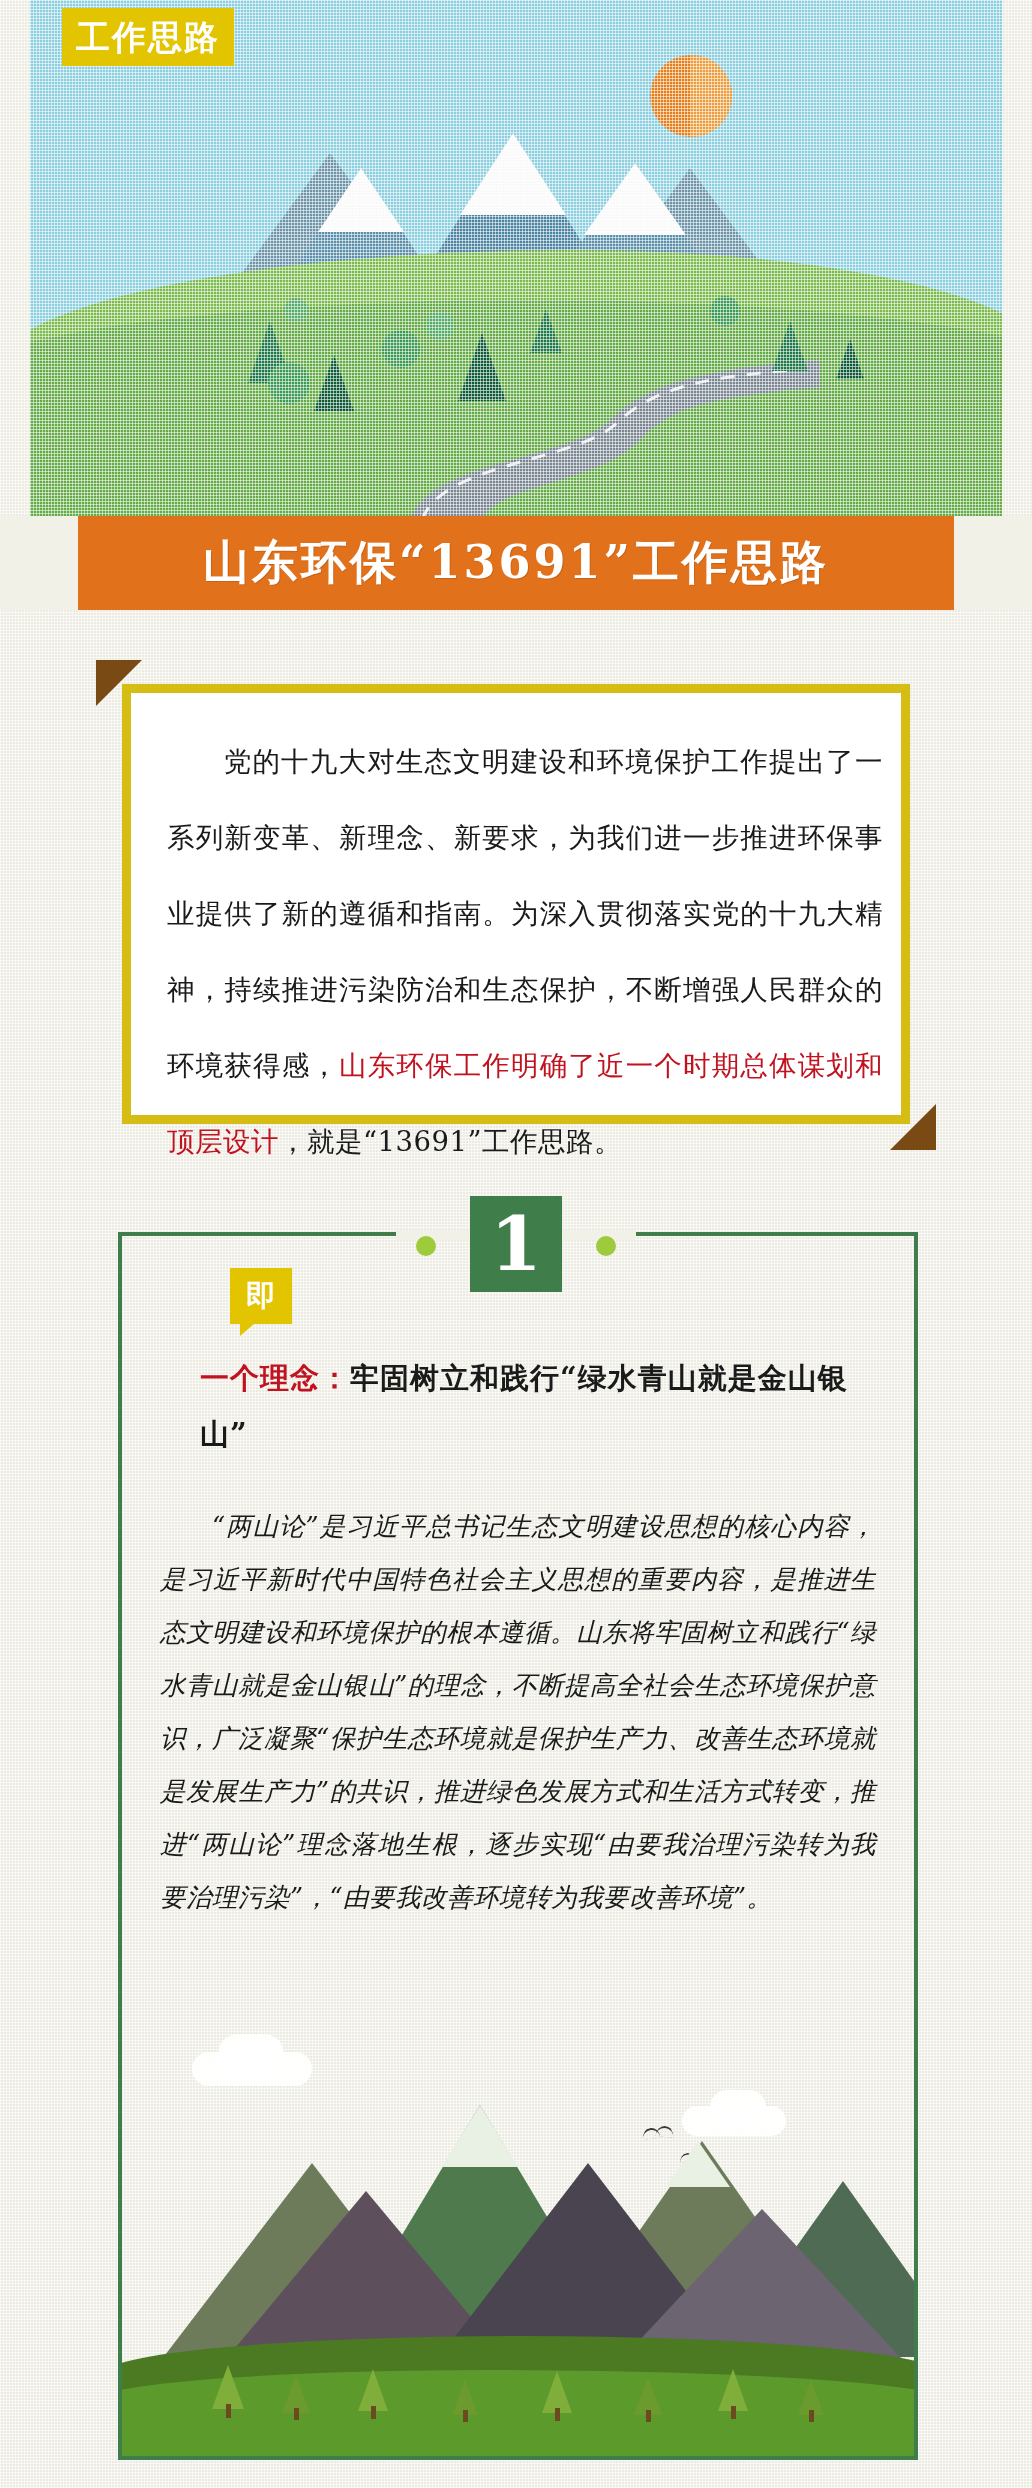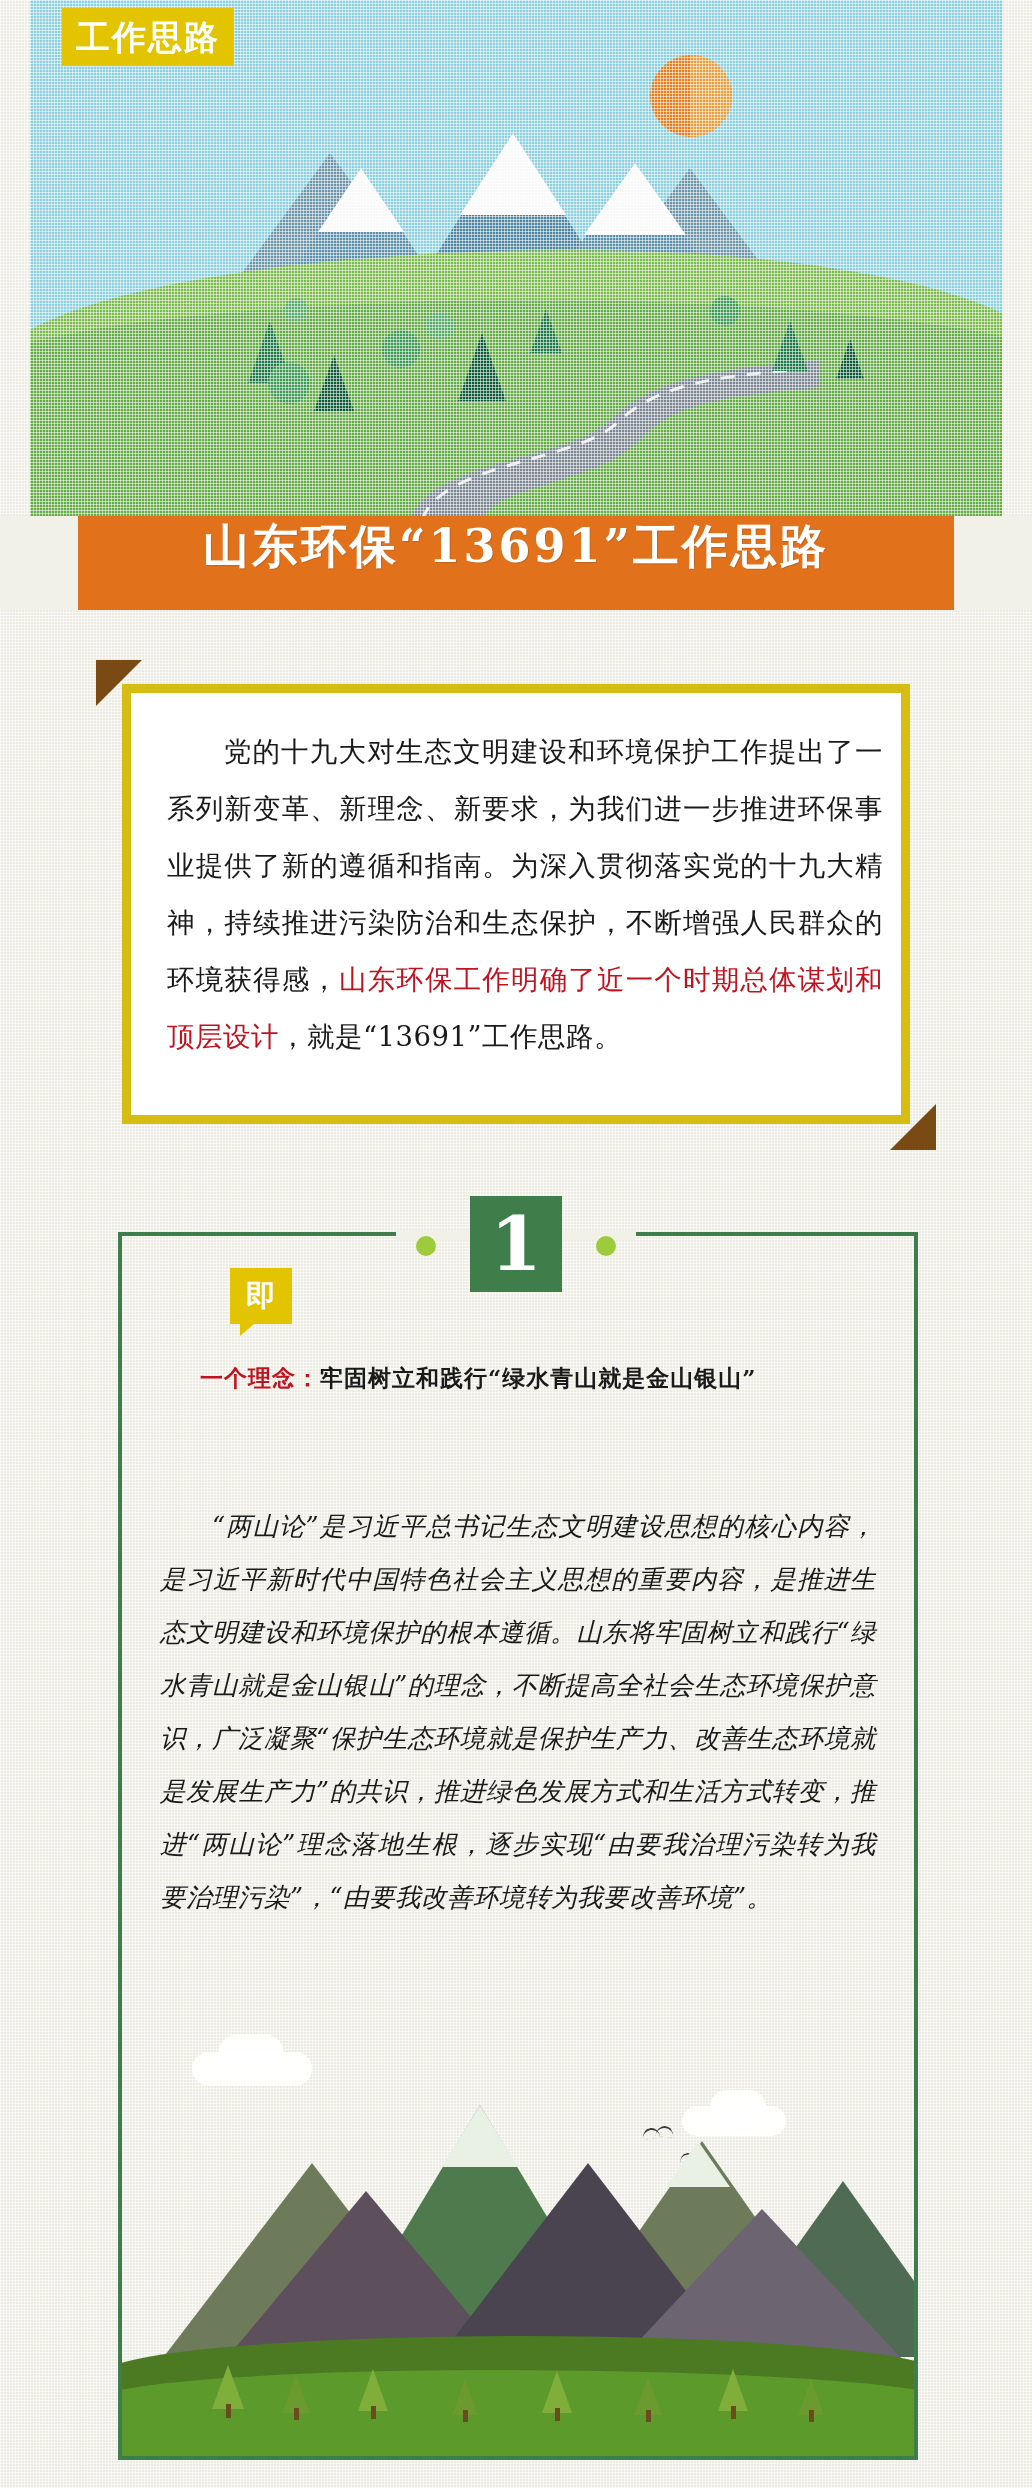--- a/index.html
+++ b/index.html
@@ -131,20 +131,21 @@
     height: 94px;
     background: #e2711b;
     z-index: 6;
   }
   .title-bar-inner {
     position: absolute;
     left: 0; top: 0;
     width: 1032px;
     height: 94px;
     display: flex;
+    align-items: center;
     justify-content: center;
   }
   .title-text {
     color: #ffffff;
     font-size: 46px;
     font-weight: bold;
     letter-spacing: 3px;
     font-family: "DejaVu Serif", "Liberation Serif", serif;
     text-shadow: 1px 1px 0 rgba(0,0,0,0.12);
   }
@@ -190,21 +191,21 @@
     background: #ffffff;
     box-sizing: border-box;
   }
   .intro-text {
     position: absolute;
     left: 36px;
     top: 30px;
     width: 716px;
     font-family: "DejaVu Serif", "Liberation Serif", serif;
     font-size: 27.5px;
-    line-height: 57px;
+    line-height: 76px;
     color: #1a1a1a;
     text-align: justify;
     letter-spacing: 0.5px;
   }
   .intro-text .indent { display: inline-block; width: 56px; }
   .intro-text .hl { color: #c1121f; }
 
   
   .sec1 {
     position: absolute;
@@ -278,21 +279,21 @@
     border-top: 12px solid #e2c400;
     border-right: 14px solid transparent;
   }
 
   .sec1-heading {
     position: absolute;
     left: 200px;
     top: 1350px;
     width: 660px;
     font-family: "DejaVu Serif", "Liberation Serif", serif;
-    font-size: 23px;
+    font-size: 29px;
     font-weight: bold;
     line-height: 56px;
     color: #1a1a1a;
     letter-spacing: 1px;
     z-index: 9;
   }
   .sec1-heading .red { color: #c1121f; }
 
   .sec1-body {
     position: absolute;

